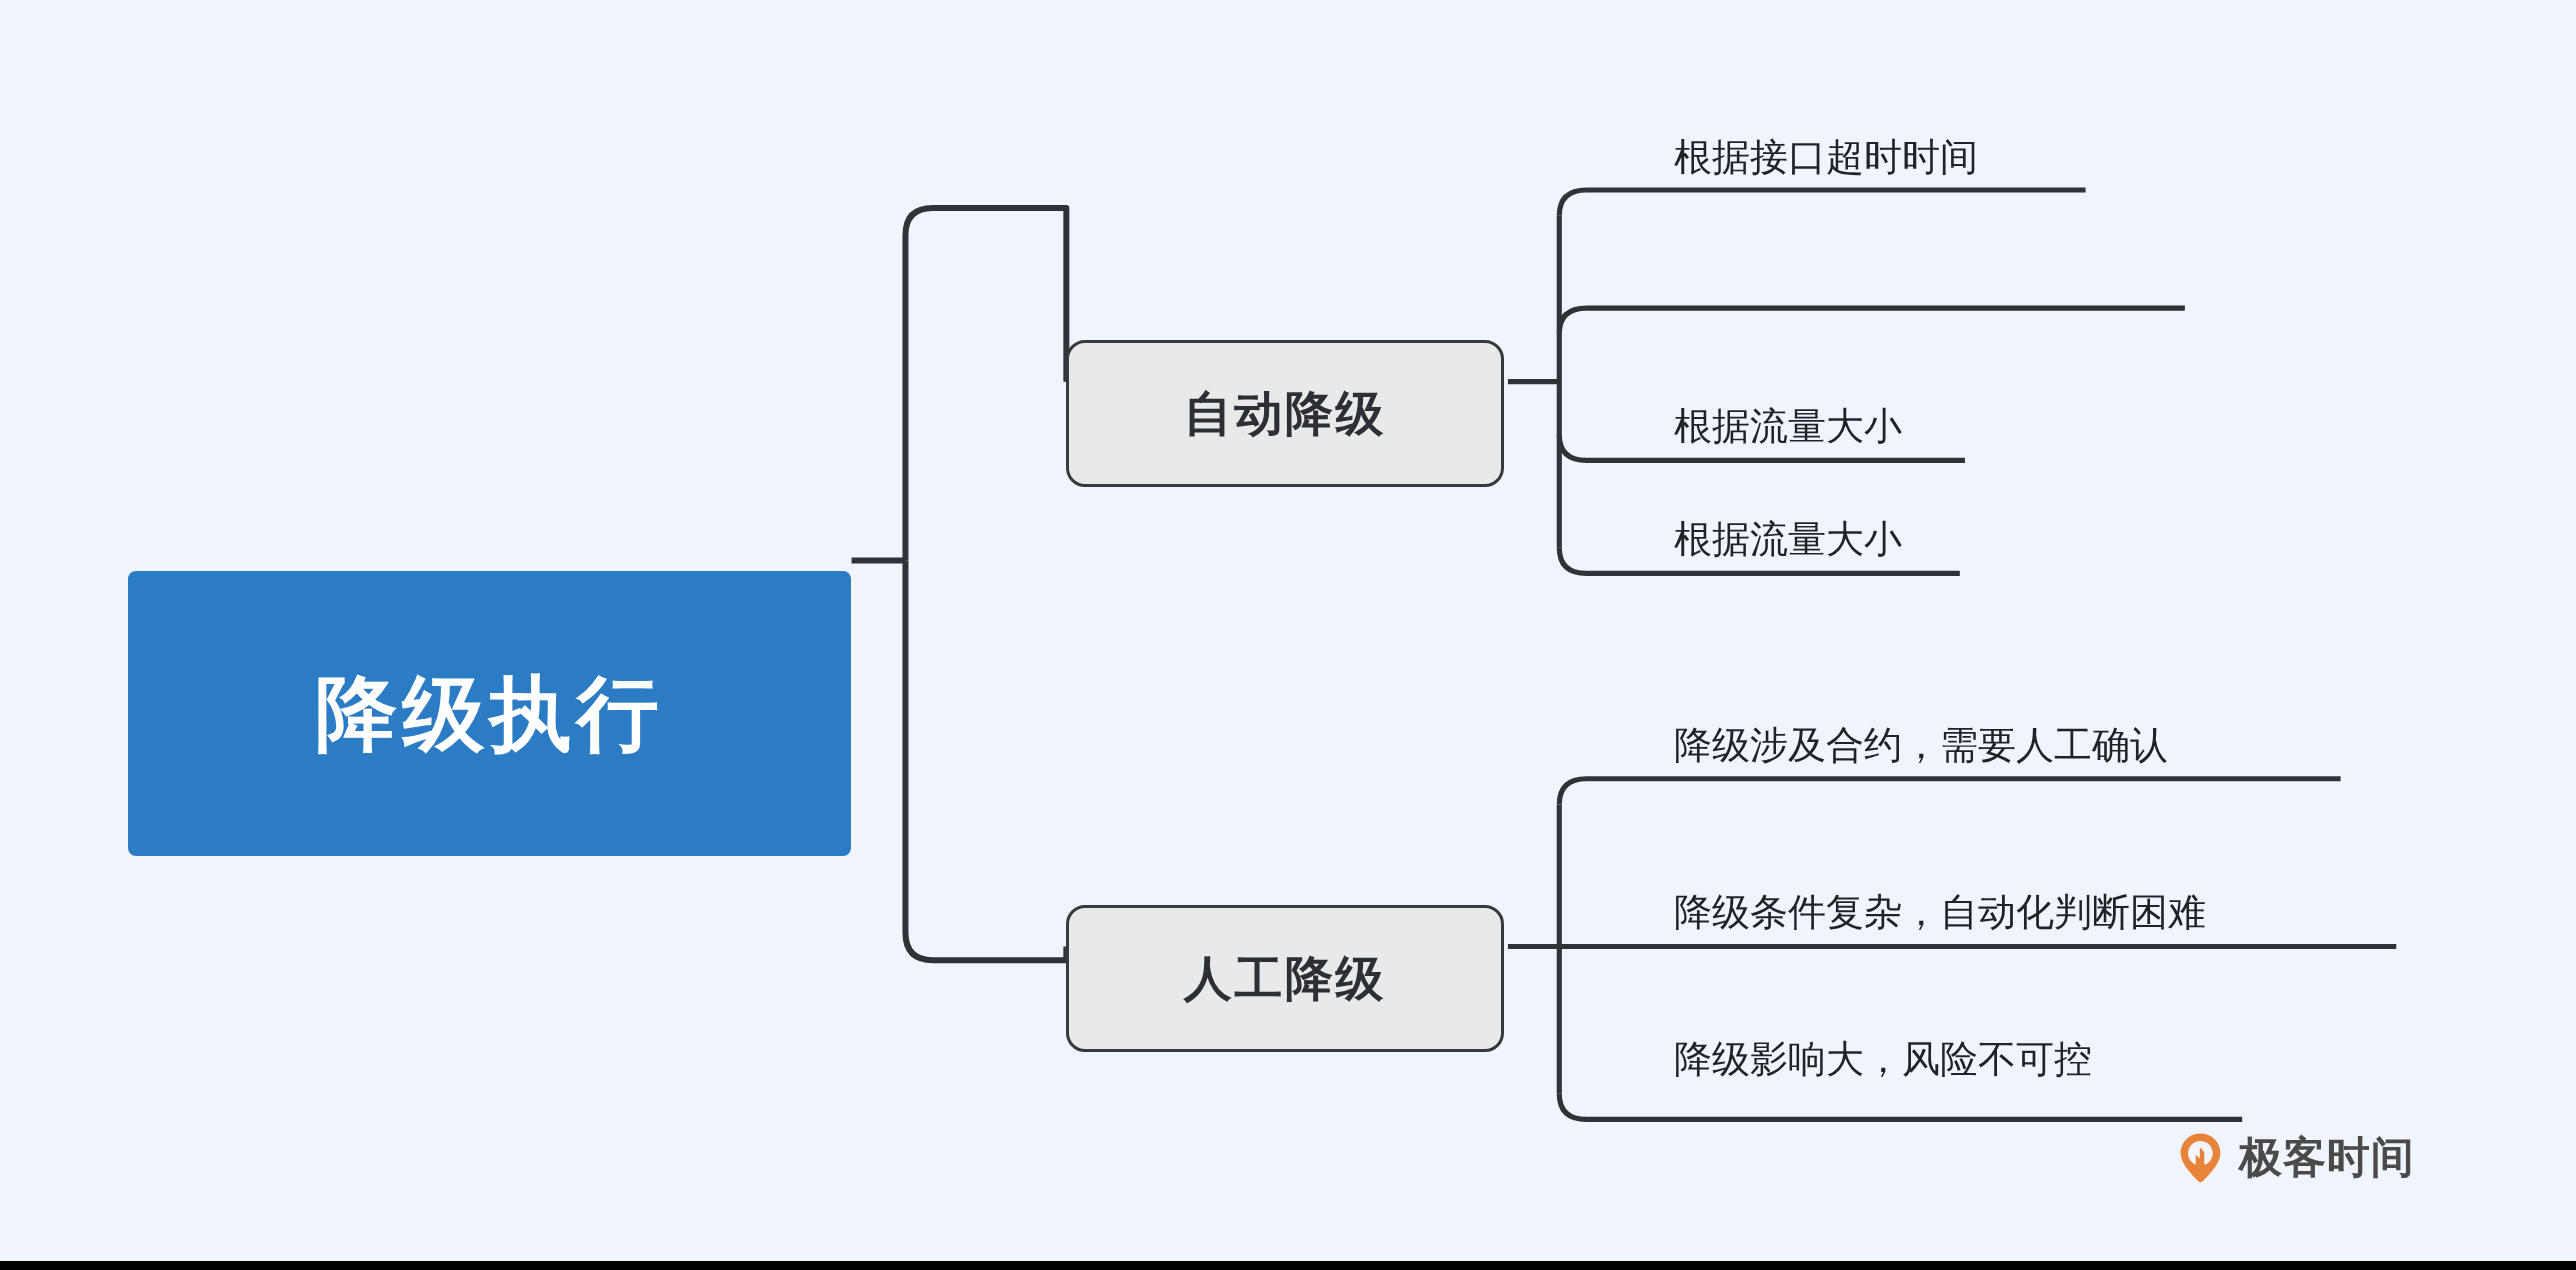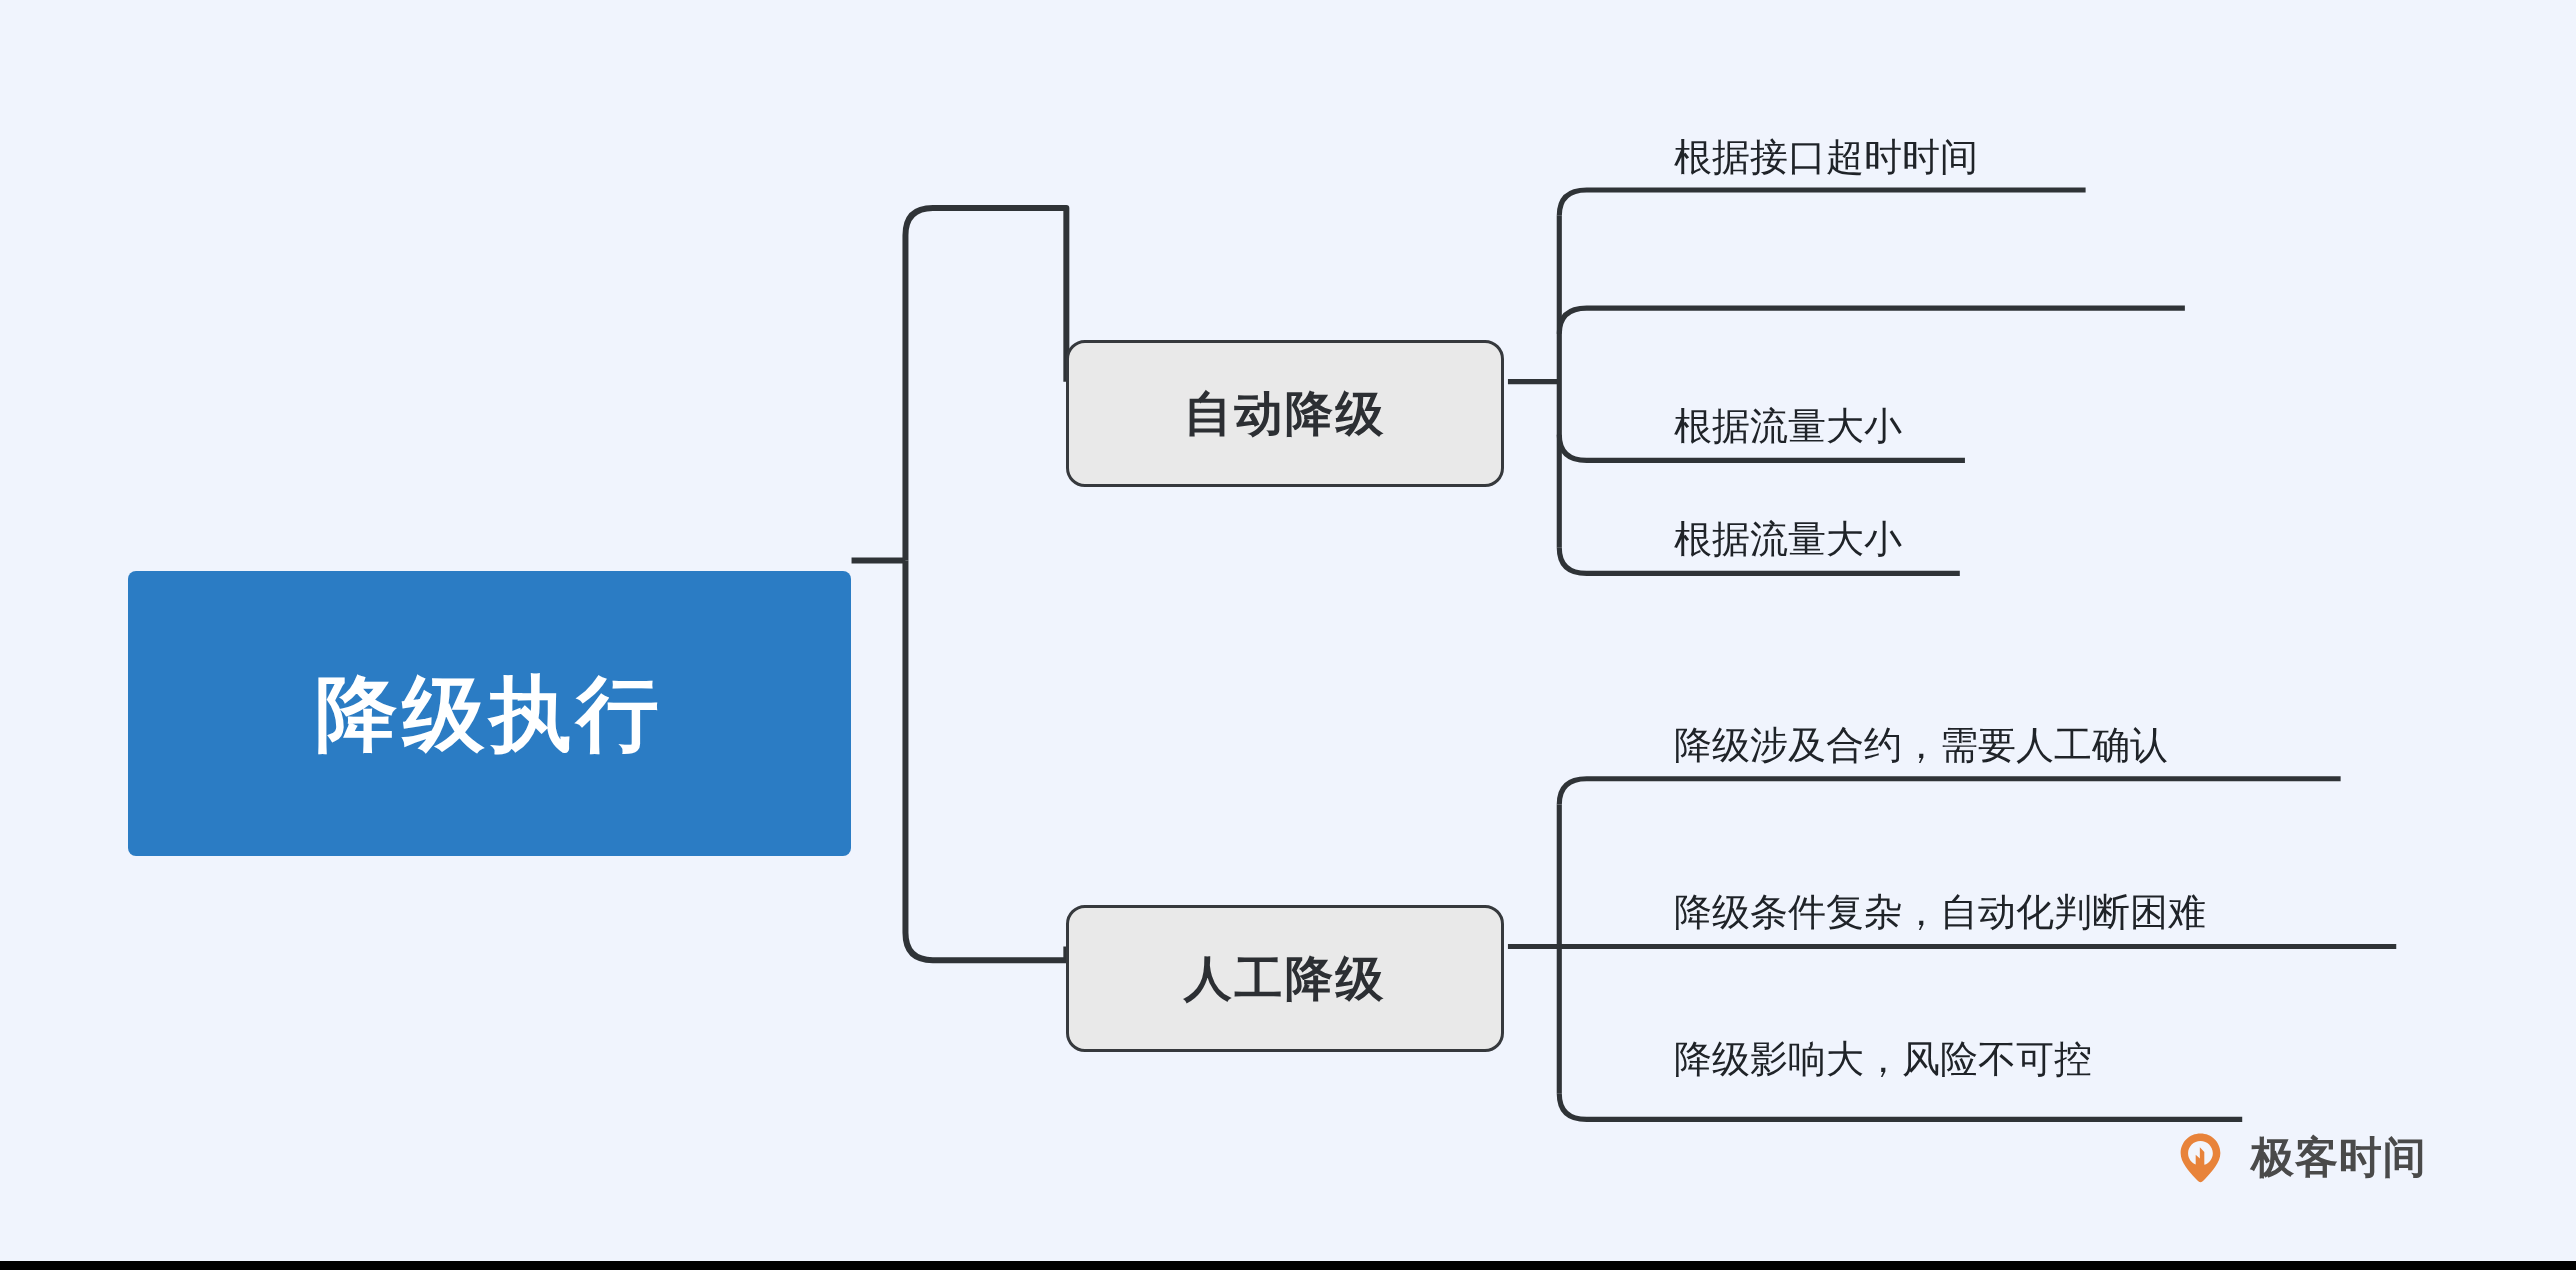--- a/index.html
+++ b/index.html
@@ -77,21 +77,21 @@
     font-weight: 400;
     line-height: 1;
   }
 
   #watermark {
     position: absolute;
     left: 2174px;
     top: 1131px;
     display: flex;
     align-items: center;
-    gap: 24px;
+    gap: 12px;
   }
   #watermark .wm-mark {
     width: 53px;
     height: 53px;
     flex: 0 0 auto;
   }
   #watermark .wm-text {
     color: #4a4a4a;
     font-size: 43px;
     font-weight: 700;

